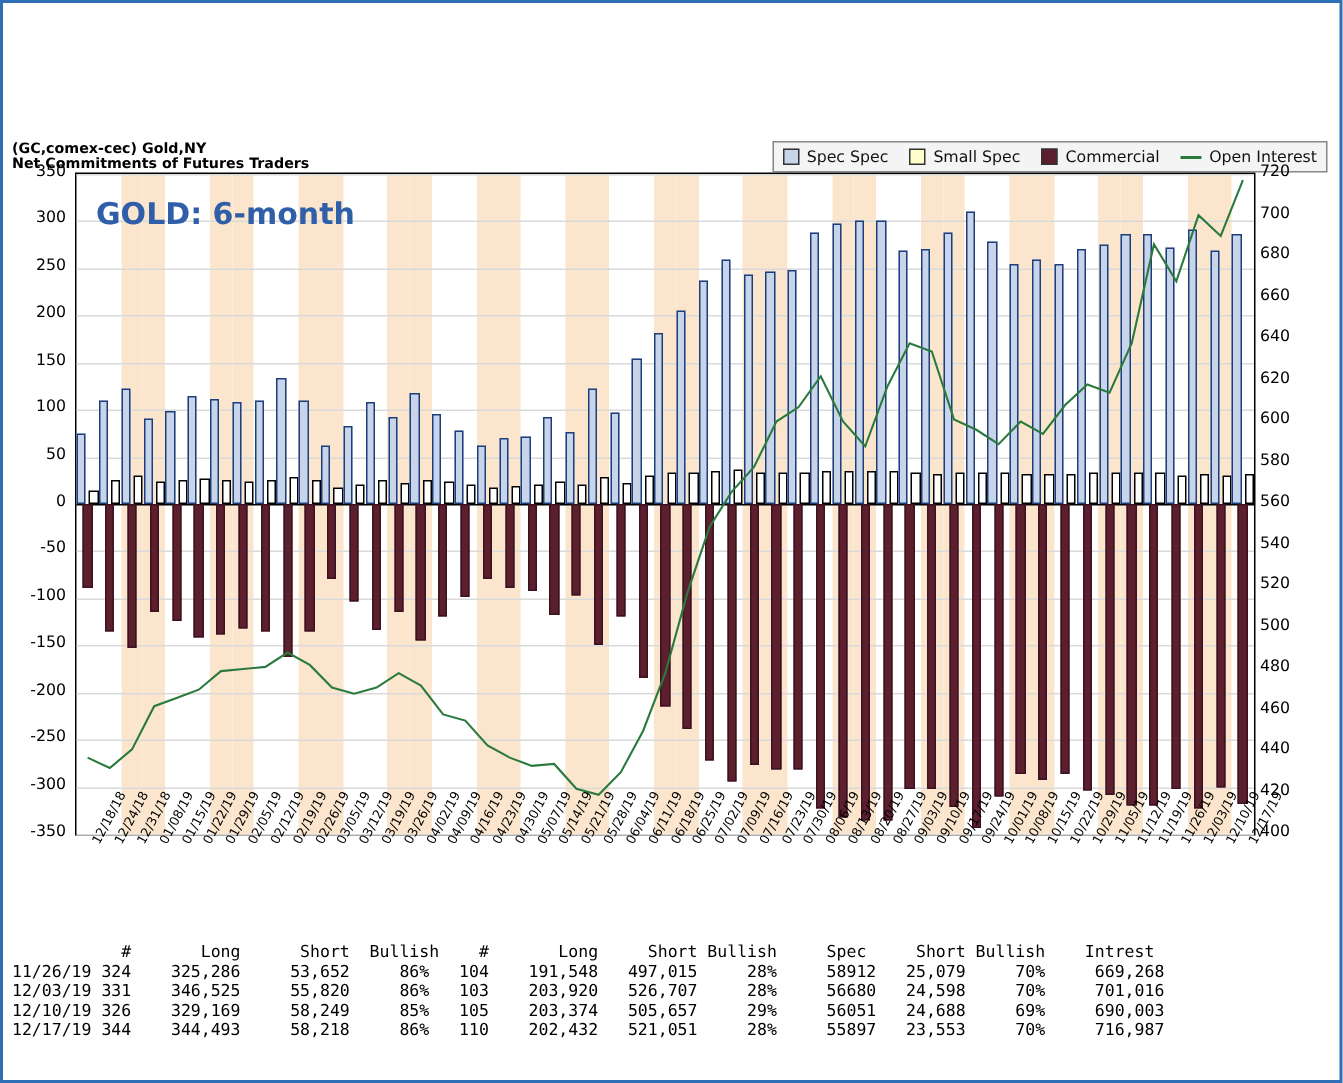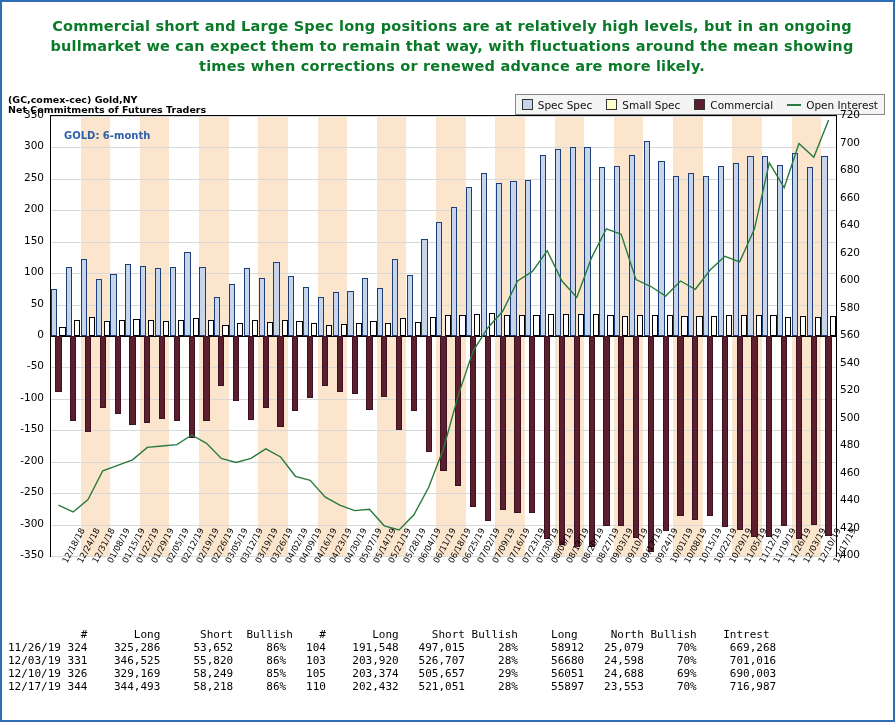--- a/index.html
+++ b/index.html
@@ -22,21 +22,21 @@
   #plot{position:absolute;left:48px;top:113px;width:785px;height:440px;background:#ffffff;border:1px solid #000;}
   #bands{position:absolute;inset:0;overflow:hidden;}
   .band{position:absolute;top:0;bottom:0;background:#fbe6cd;}
   .gline{position:absolute;left:0;right:0;height:1px;background:#d9d9d9;}
   .zero{position:absolute;left:0;right:0;height:1px;background:#000;}
   .ylabL{position:absolute;font-size:10.5px;color:#000;text-align:right;width:32px;left:10px;}
   .ylabR{position:absolute;font-size:10.5px;color:#000;text-align:left;width:34px;left:838px;}
 
   .thousands{position:absolute;left:770px;top:116px;font-size:9.5px;color:#000;}
 
-  .title-in{position:absolute;left:62px;top:128px;font-size:10px;font-weight:bold;color:#2f5fa8;
+  .title-in{position:absolute;left:62px;top:128px;font-size:20px;font-weight:bold;color:#2f5fa8;
     font-family:"DejaVu Sans",sans-serif;}
 
   .bar{position:absolute;box-sizing:border-box;}
   .bar.ls{background:#c8d4ea;border:1px solid #1c3f7a;}
   .bar.ss{background:#ffffff;border:1px solid #000;}
   .bar.cm{background:#5b1f2e;border:1px solid #3d1220;}
 
   svg.oi{position:absolute;left:0;top:0;width:785px;height:440px;overflow:visible;}
 
   .xlabels{position:absolute;left:48px;top:556px;width:785px;height:60px;}
@@ -48,21 +48,20 @@
   .tbl{position:absolute;left:6px;top:626px;width:880px;font-family:"DejaVu Sans Mono",monospace;font-size:11px;color:#000;}
   .tbl .grp{white-space:pre;letter-spacing:0;}
   .tbl .hdr{white-space:pre;}
   .tbl .row{white-space:pre;}
 </style>
 </head>
 <body>
 
 <div id="page">
 
-  <div class="headline">Commercial short and Large Spec long positions are at relatively high levels, but in an ongoing bullmarket we can expect them to remain that way, with fluctuations around the mean showing times when corrections or renewed advance are more likely.</div>
 
   <div class="src-line1">(GC,comex-cec) Gold,NY</div>
   <div class="src-line2">Net Commitments of Futures Traders</div>
 
   <div class="legend">
     <div class="li">
       <span class="sw" style="background:#c8d4ea"></span>
       <span>Spec Spec</span>
     </div>
     <div class="li">
@@ -382,21 +381,21 @@
       <div class="xlab" style="left: 706.538px; top: 2px;">11/12/19</div>
       <div class="xlab" style="left: 721.349px; top: 2px;">11/19/19</div>
       <div class="xlab" style="left: 736.16px; top: 2px;">11/26/19</div>
       <div class="xlab" style="left: 750.972px; top: 2px;">12/03/19</div>
       <div class="xlab" style="left: 765.783px; top: 2px;">12/10/19</div>
       <div class="xlab" style="left: 780.594px; top: 2px;">12/17/19</div>
     </div>
 
 
   <div class="tbl">
-    <div class="hdr" id="tblhdr">           #       Long      Short  Bullish    #       Long     Short Bullish     Long     North Bullish    Intrest</div>
+    <div class="hdr" id="tblhdr">           #       Long      Short  Bullish    #       Long     Short Bullish     Spec     Short Bullish    Intrest</div>
     <div id="tblrows">
         <div class="row">11/26/19 324    325,286     53,652     86%   104    191,548   497,015     28%     58912   25,079     70%     669,268</div>
         <div class="row">12/03/19 331    346,525     55,820     86%   103    203,920   526,707     28%     56680   24,598     70%     701,016</div>
         <div class="row">12/10/19 326    329,169     58,249     85%   105    203,374   505,657     29%     56051   24,688     69%     690,003</div>
         <div class="row">12/17/19 344    344,493     58,218     86%   110    202,432   521,051     28%     55897   23,553     70%     716,987</div>
       </div>
   </div>
 
 </div>
 

